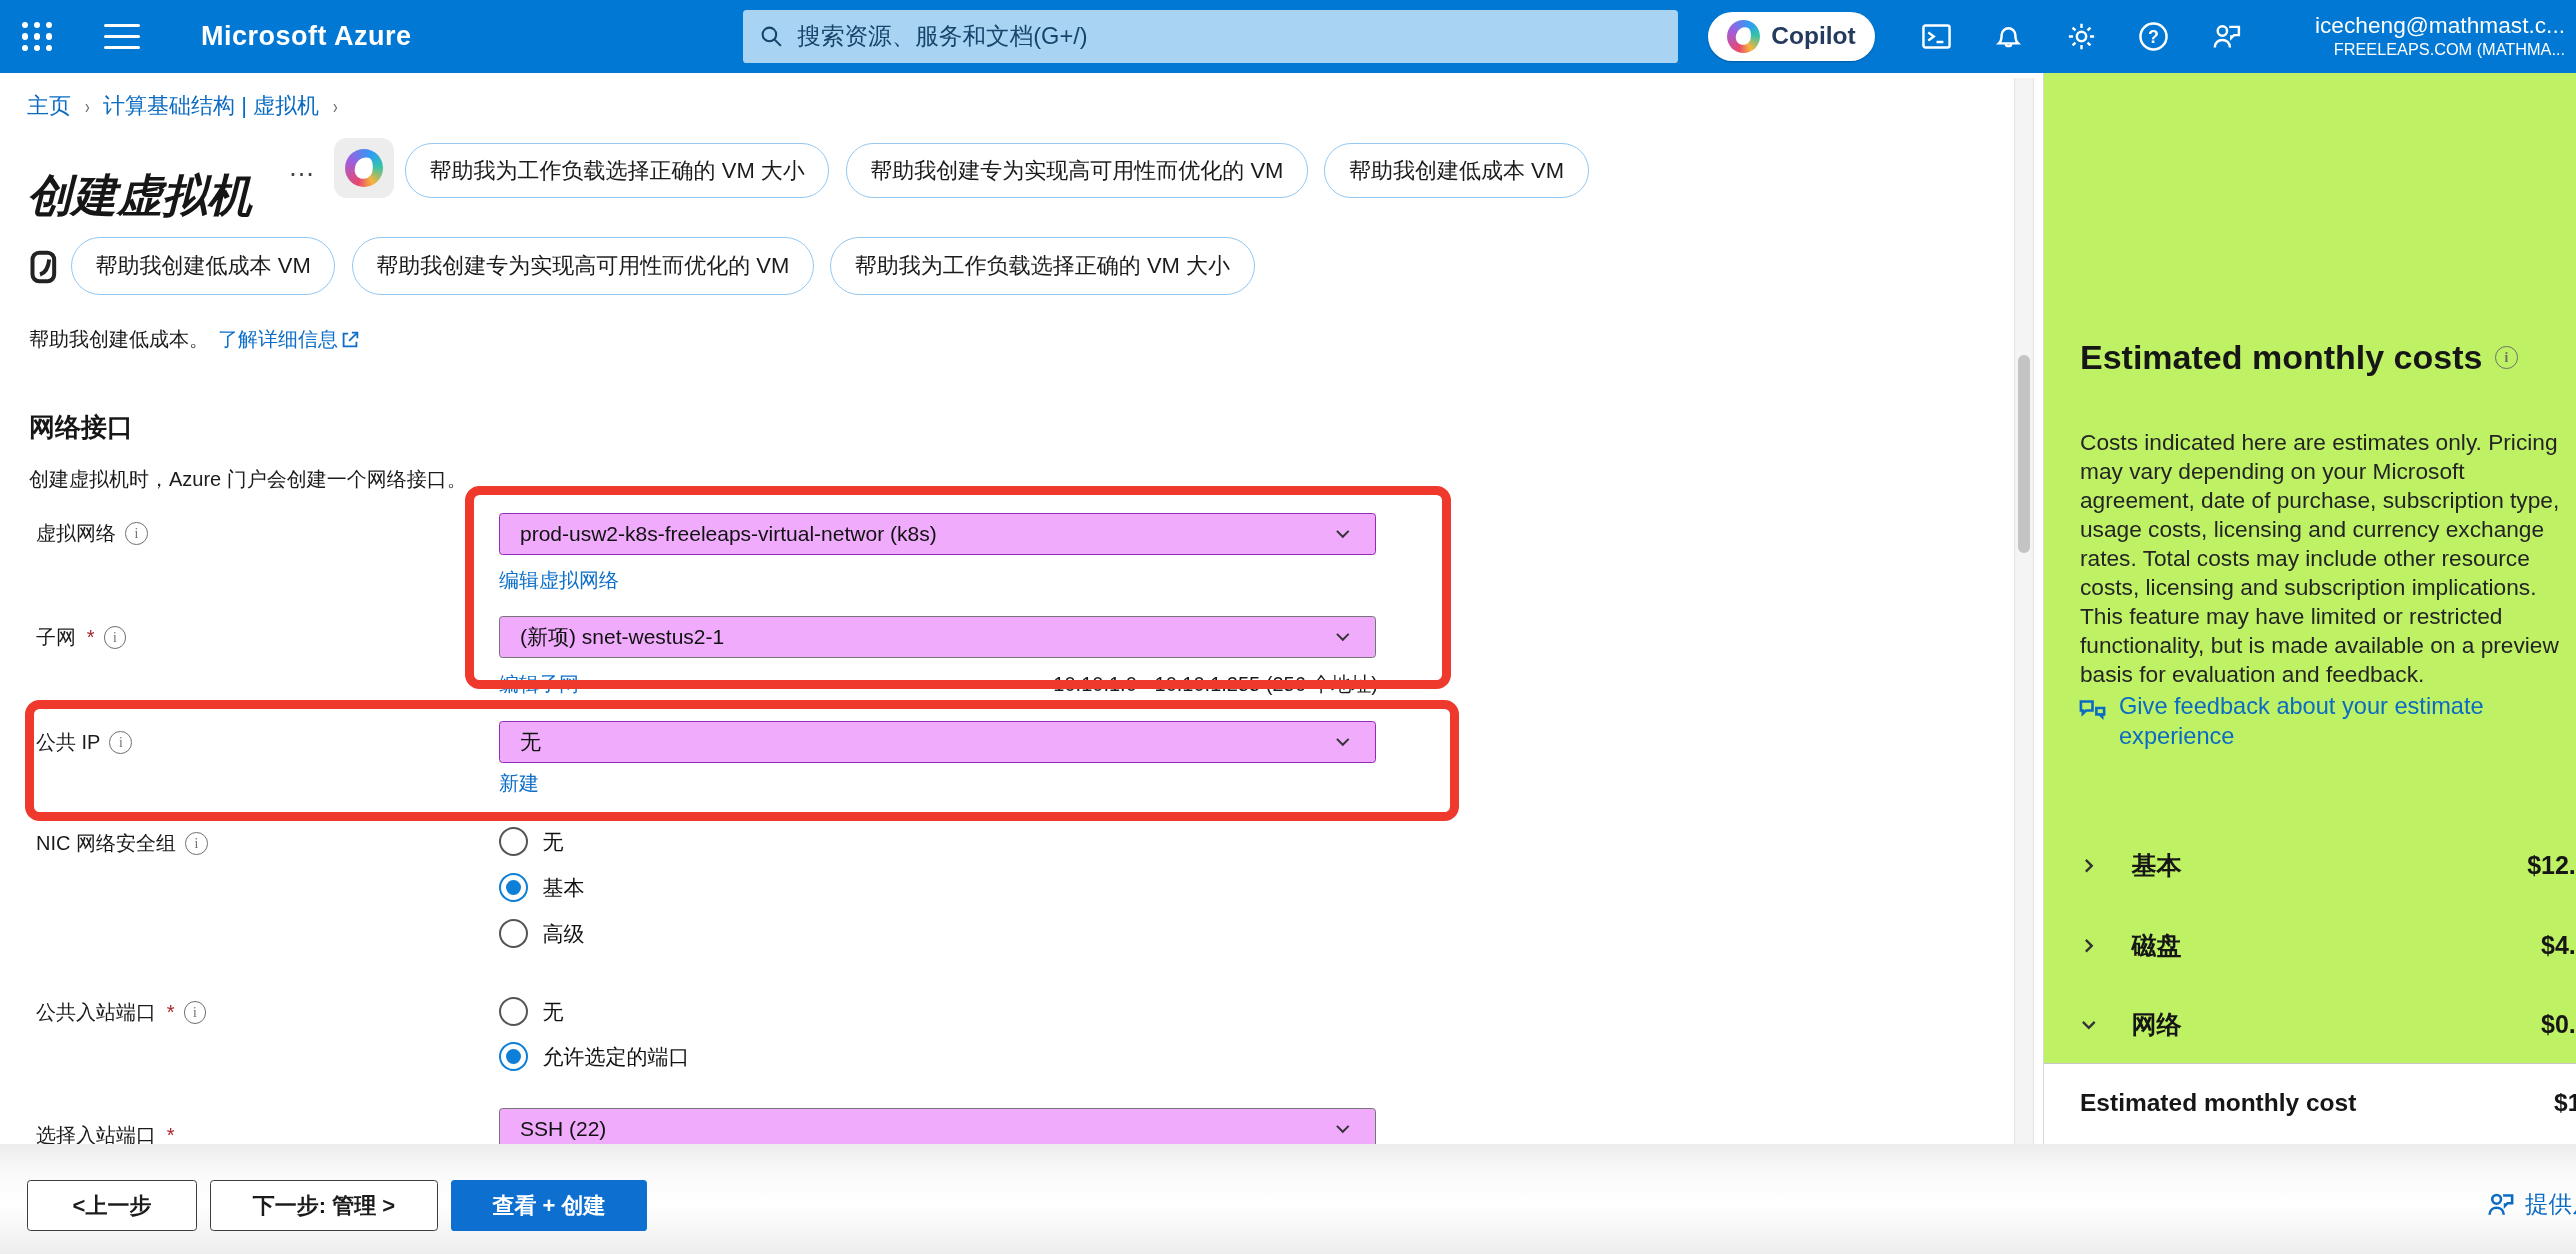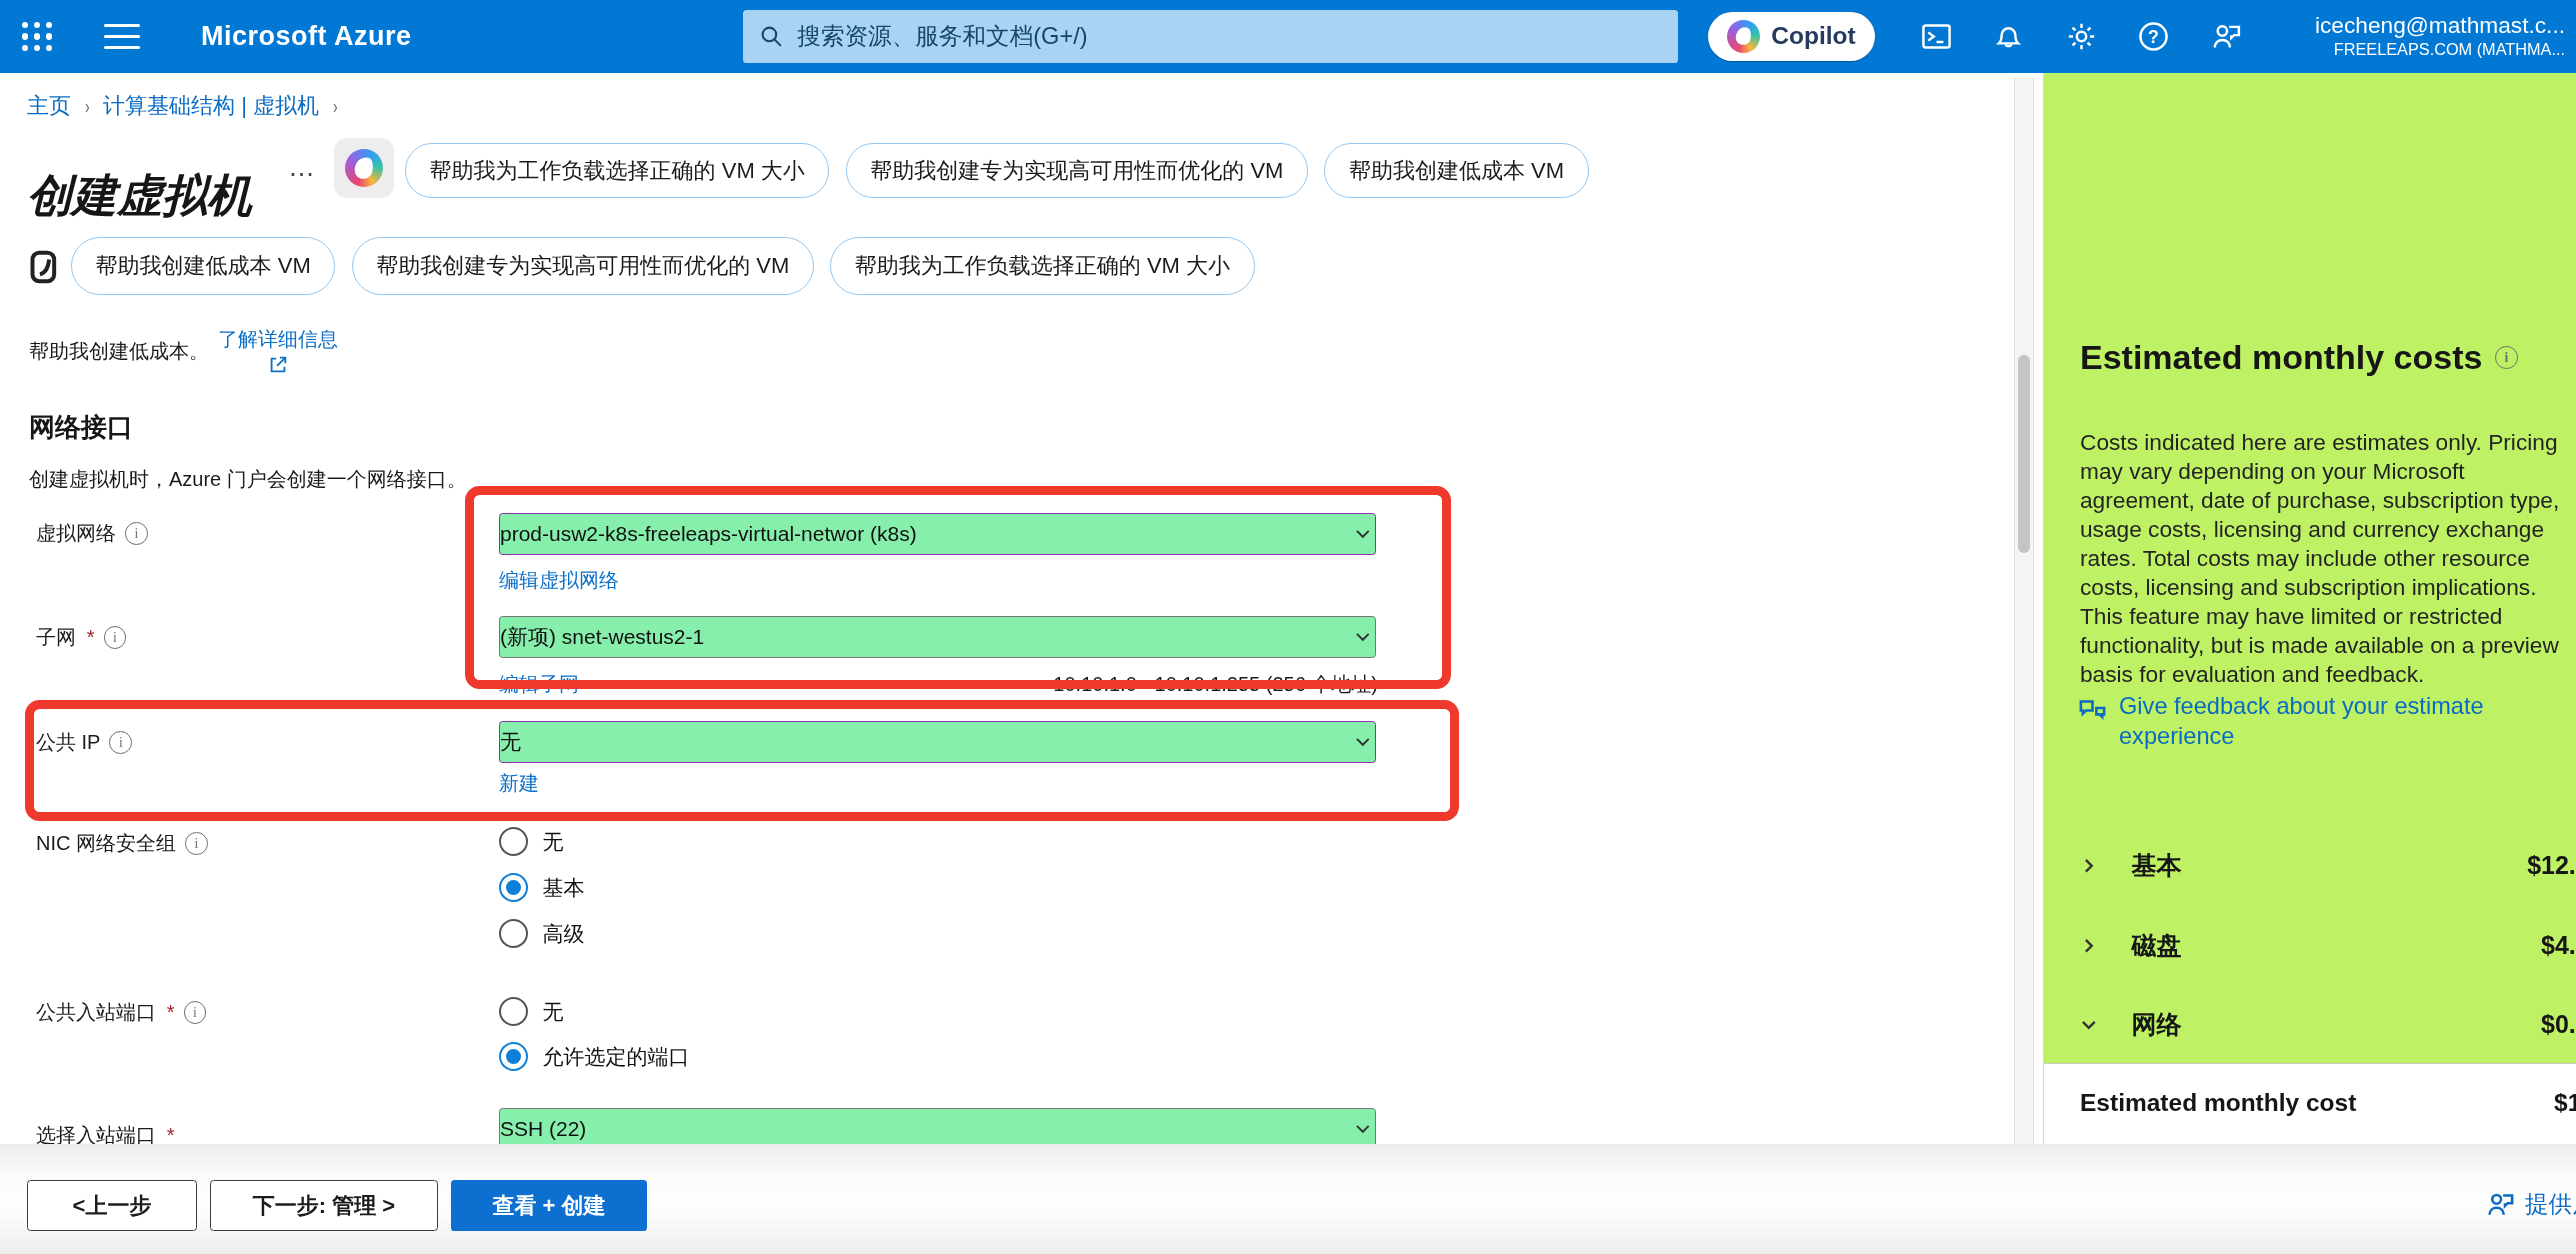--- a/index.html
+++ b/index.html
@@ -40,30 +40,30 @@
   .chip-row{position:absolute;display:flex;gap:16.3px;z-index:2;}
   #chips-row1{left:405px;top:143px;}
   #chips-row2{left:71px;top:237px;}
   .chip{display:inline-flex;align-items:center;height:53px;padding:0 23.6px;border:1.8px solid #93c7f1;border-radius:27px;background:#fff;font-size:22px;color:#1b1b1b;white-space:nowrap;cursor:pointer;}
   #chips-row2 .chip{height:56px;border-radius:29px;}
   #copilot-outline{position:absolute;left:25px;top:247px;width:40px;height:40px;z-index:2;}
   #copilot-outline svg{width:40px;height:40px;stroke:#222;fill:none;stroke-width:2.4;}
 
   
   #intro-line{position:absolute;left:29px;top:326px;font-size:20px;color:#1b1b1b;display:flex;align-items:center;gap:9px;z-index:2;white-space:nowrap;}
-  #learn-more{color:#0d6fc8;cursor:pointer;display:inline-flex;align-items:center;gap:1px;flex-direction:column;}
+  #learn-more{color:#0d6fc8;cursor:pointer;display:inline-flex;align-items:center;gap:1px;}
   #net-title{position:absolute;left:29px;top:388px;font-size:26px;font-weight:700;color:#161616;z-index:2;}
   #net-desc{position:absolute;left:29px;top:446px;font-size:20px;color:#1b1b1b;z-index:2;}
 
   
   .f-label{position:absolute;left:36px;display:flex;align-items:center;gap:9px;font-size:20px;color:#1b1b1b;z-index:2;white-space:nowrap;}
   .req{color:#a4262c;margin-left:1.8px;}
   .info{display:inline-flex;width:22.7px;height:22.7px;border:1.8px solid #6f6f6f;border-radius:50%;align-items:center;justify-content:center;color:#6f6f6f;box-sizing:border-box;}
   .info::after{content:"i";font-size:13.6px;font-family:"Liberation Serif",serif;}
-  .dd{position:absolute;left:499px;width:877px;height:42px;border:1.8px solid #767676;border-radius:3.6px;background:#86efac;display:flex;align-items:center;justify-content:space-between;padding:0 0;box-sizing:border-box;font-size:21px;color:#111;z-index:2;cursor:pointer;}
+  .dd{position:absolute;left:499px;width:877px;height:42px;border:1.8px solid #767676;border-radius:3.6px;background:#f0abfc;display:flex;align-items:center;justify-content:space-between;padding:0 20px;box-sizing:border-box;font-size:21px;color:#111;z-index:2;cursor:pointer;}
   .dd.purple{border-color:#8f2bb5;}
   .dd svg{width:23.6px;height:23.6px;stroke:#333;fill:none;stroke-width:2;}
   .f-link{position:absolute;left:499px;font-size:20px;color:#0d6fc8;z-index:2;cursor:pointer;white-space:nowrap;}
   #subnet-range{position:absolute;left:997px;top:671px;width:381px;text-align:right;font-size:20px;color:#1b1b1b;z-index:2;}
   .radio-row{position:absolute;left:499px;display:flex;align-items:center;gap:14.5px;z-index:2;font-size:21px;color:#111;cursor:pointer;}
   .radio{width:29px;height:29px;border:2.3px solid #555;border-radius:50%;background:#fff;box-sizing:border-box;position:relative;flex:0 0 auto;}
   .radio.sel{border-color:#0e7fd6;}
   .radio.sel::after{content:"";position:absolute;left:4.5px;top:4.5px;width:15.4px;height:15.4px;border-radius:50%;background:#0e7fd6;}
 
   

